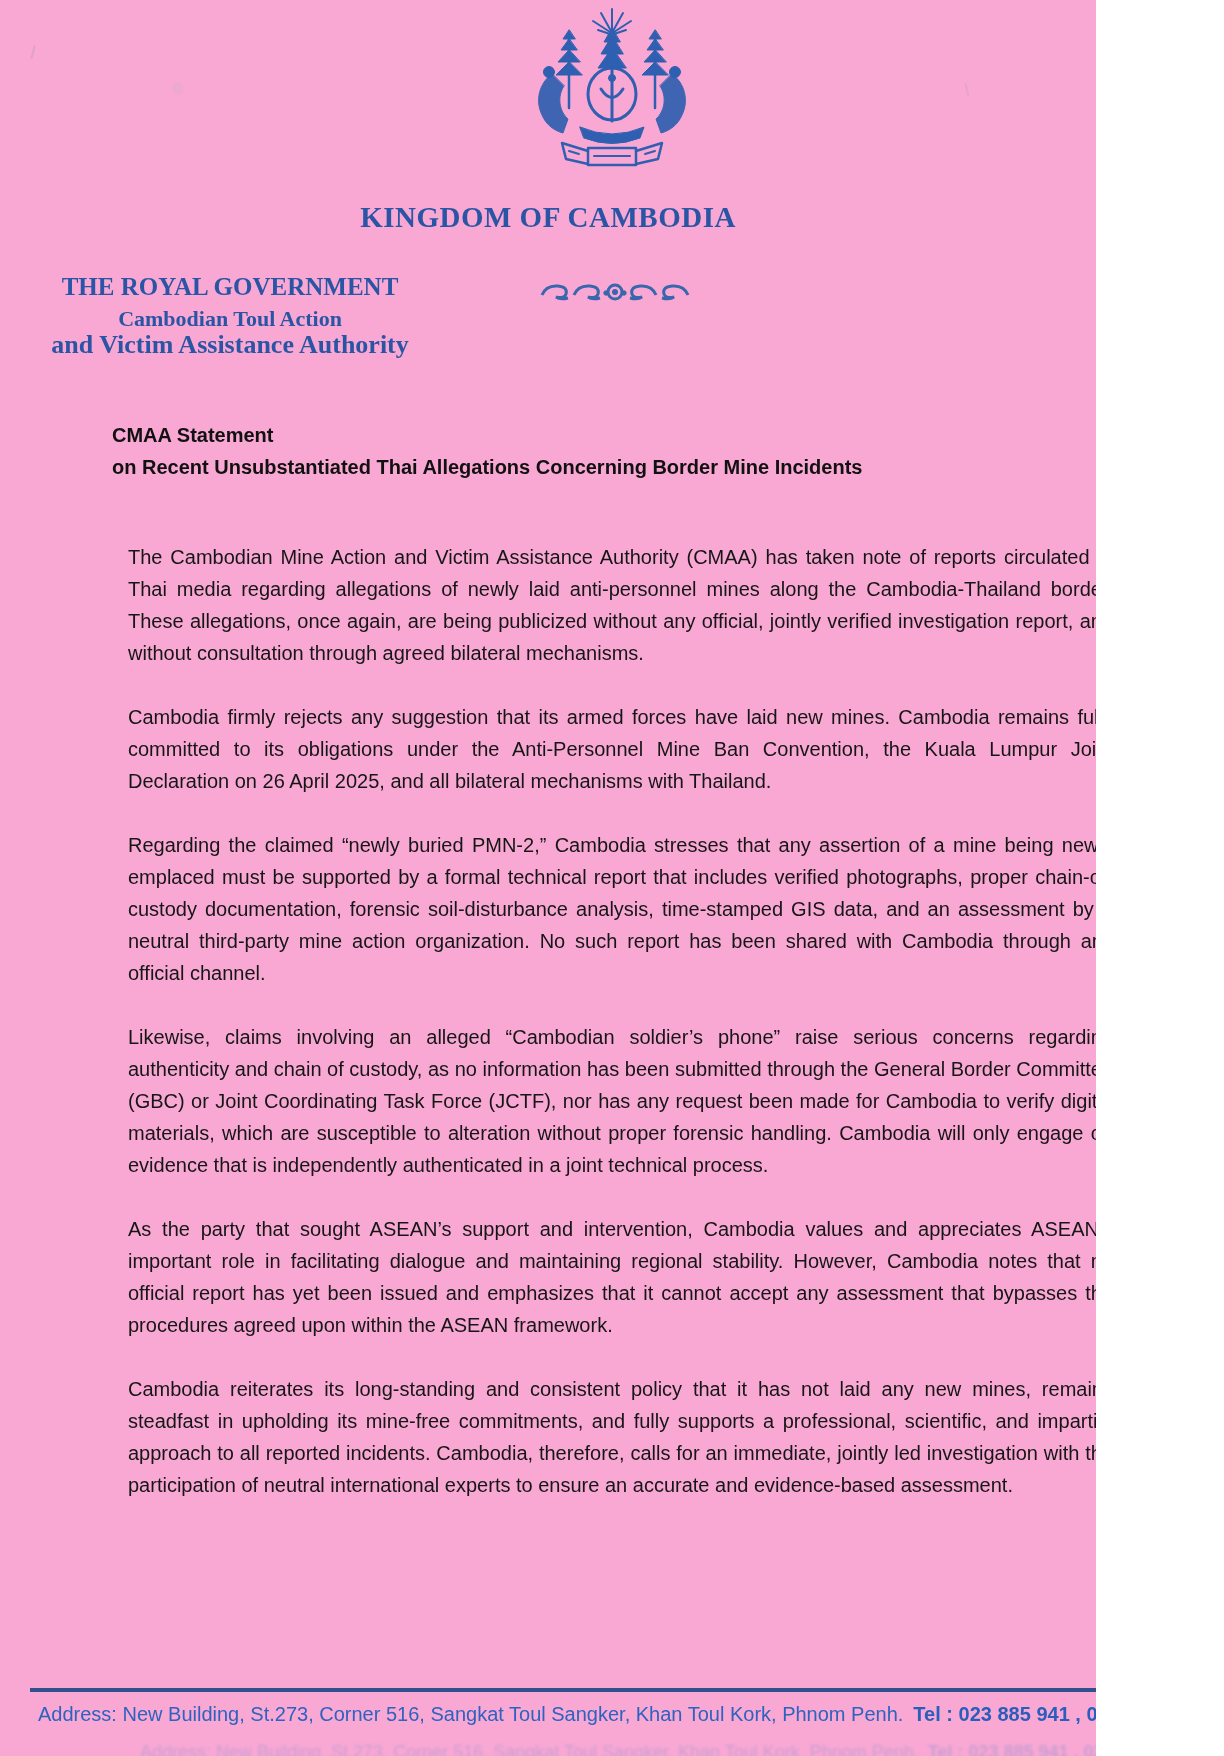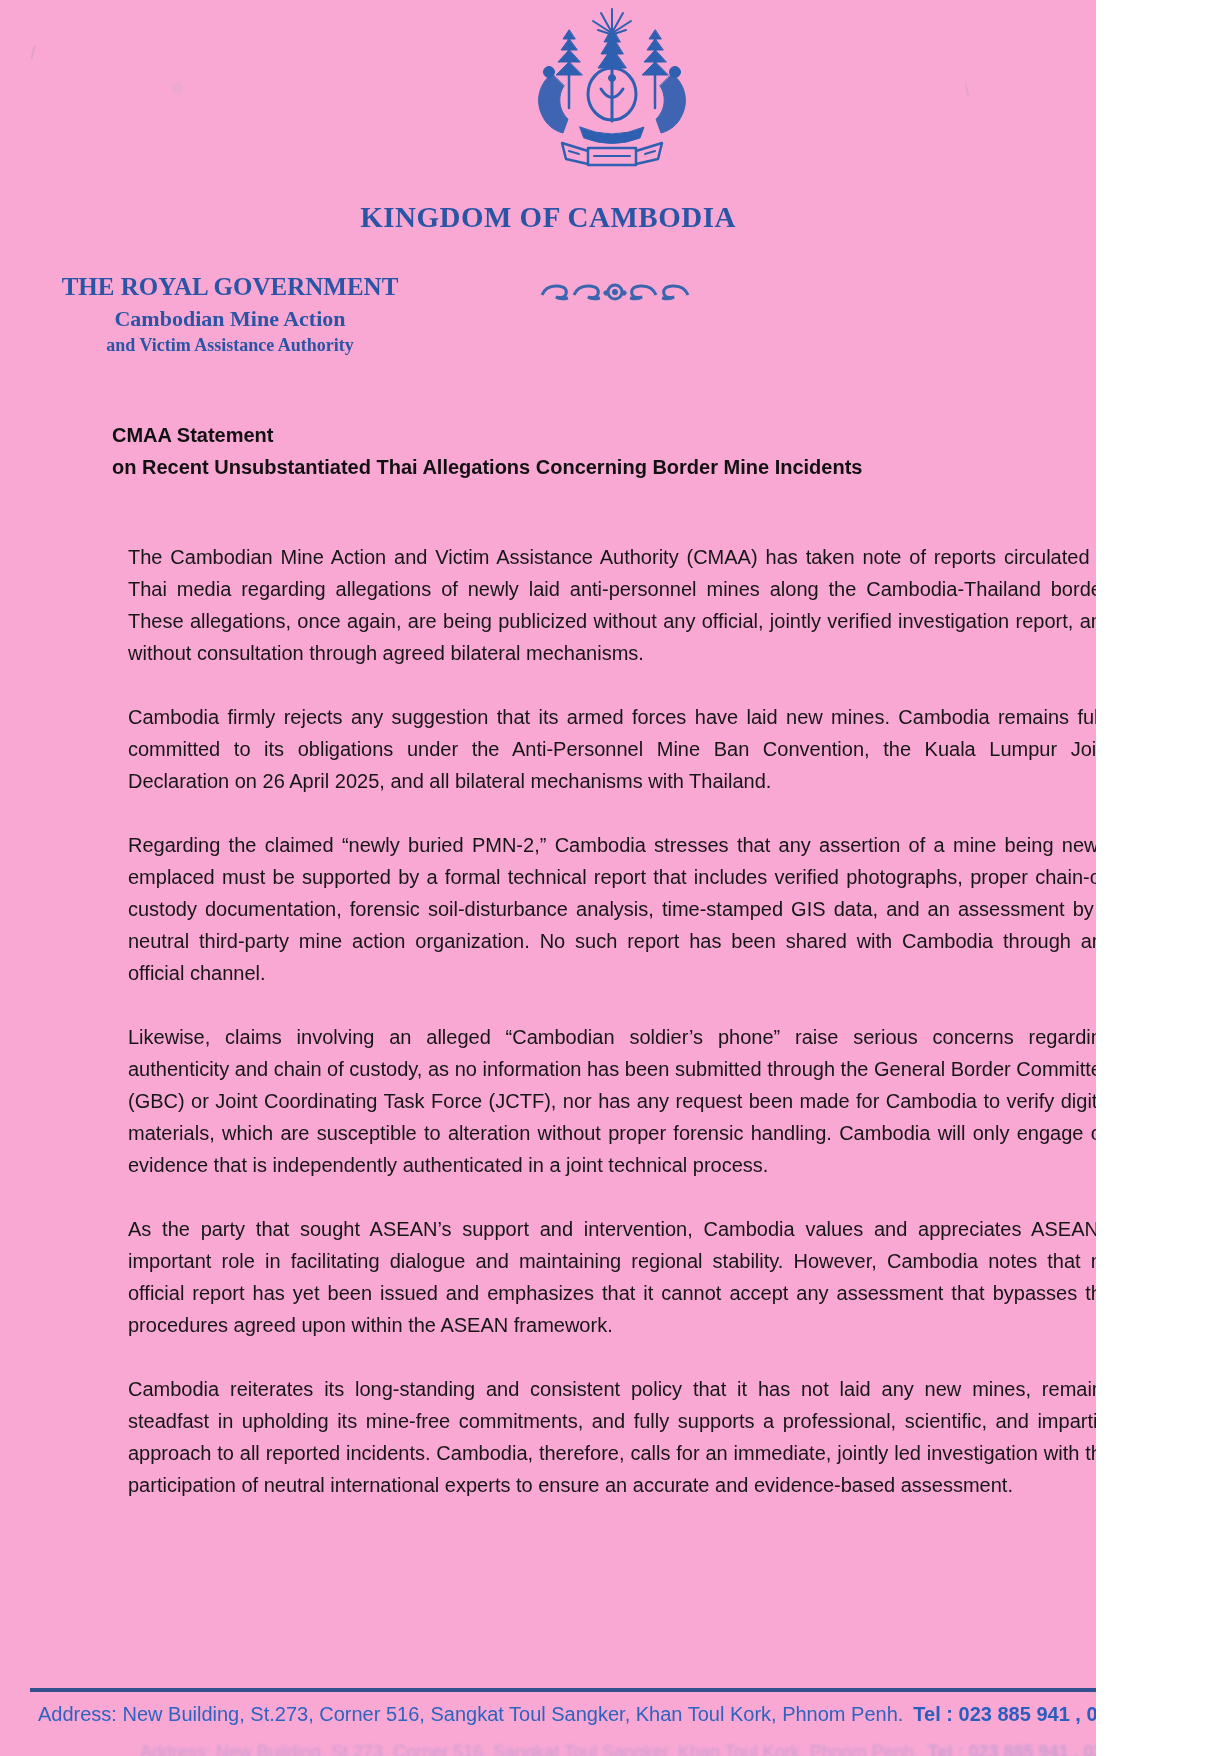--- a/index.html
+++ b/index.html
@@ -26,21 +26,21 @@
     font-size:23px;color:#2a55a5;
   }
   .ornament{position:absolute;left:540px;top:281px;width:150px;height:22px;}
   .gov-block{
     position:absolute;left:40px;top:272px;width:380px;
     text-align:center;color:#2a55a5;
     font-family:"Liberation Serif",serif;font-weight:bold;
   }
   .gov-line1{font-size:25px;line-height:30px;margin-bottom:4px;}
   .gov-line2{font-size:22px;line-height:26px;}
-  .gov-line3{font-size:18px;line-height:26px;text-align:center;}
+  .gov-line3{font-size:26px;line-height:26px;text-align:center;}
   
   .stmt-title{
     position:absolute;top:419px;left:112px;width:1000px;
     text-align:left;font-weight:bold;font-size:20px;line-height:32px;
     color:#111;
   }
   
   .body-text{
     position:absolute;top:541px;left:112px;width:1001px;
     font-size:20px;line-height:32px;color:#161616;
@@ -143,21 +143,21 @@
       <circle cx="75" cy="11" r="7" fill="none" stroke-width="3"></circle>
       <circle cx="75" cy="11" r="2.6"></circle>
       <circle cx="84" cy="12" r="2.2"></circle>
       <path d="M148,14 Q144,4 132,5 Q122,6 124,13 Q126,18 134,16 Q130,19 122,17" fill="none" stroke-width="3"></path>
       <path d="M116,14 Q112,4 100,5 Q90,6 92,13 Q94,18 102,16 Q98,19 90,17" fill="none" stroke-width="3"></path>
     </g>
   </svg>
 
   <div class="gov-block">
     <div class="gov-line1">THE ROYAL GOVERNMENT</div>
-    <div class="gov-line2">Cambodian Mine Action</div>
+    <div class="gov-line2">Cambodian Toul Action</div>
     <div class="gov-line3">and Victim Assistance Authority</div>
   </div>
 
   <div class="stmt-title">
     <div>CMAA Statement</div>
     <div>on Recent Unsubstantiated Thai Allegations Concerning Border Mine Incidents</div>
   </div>
 
   <div class="body-text">
     <p>The Cambodian Mine Action and Victim Assistance Authority (CMAA) has taken note of reports circulated in Thai media regarding allegations of newly laid anti-personnel mines along the Cambodia-Thailand border. These allegations, once again, are being publicized without any official, jointly verified investigation report, and without consultation through agreed bilateral mechanisms.</p>

